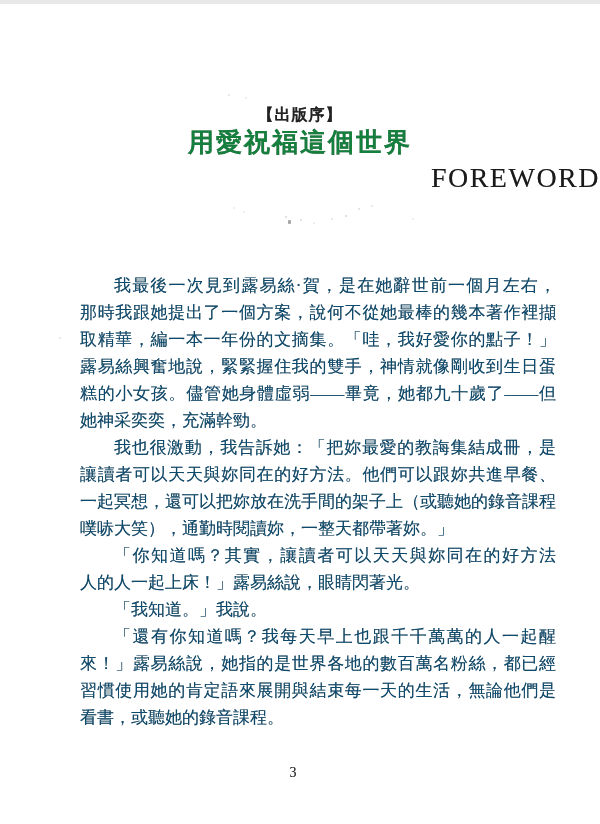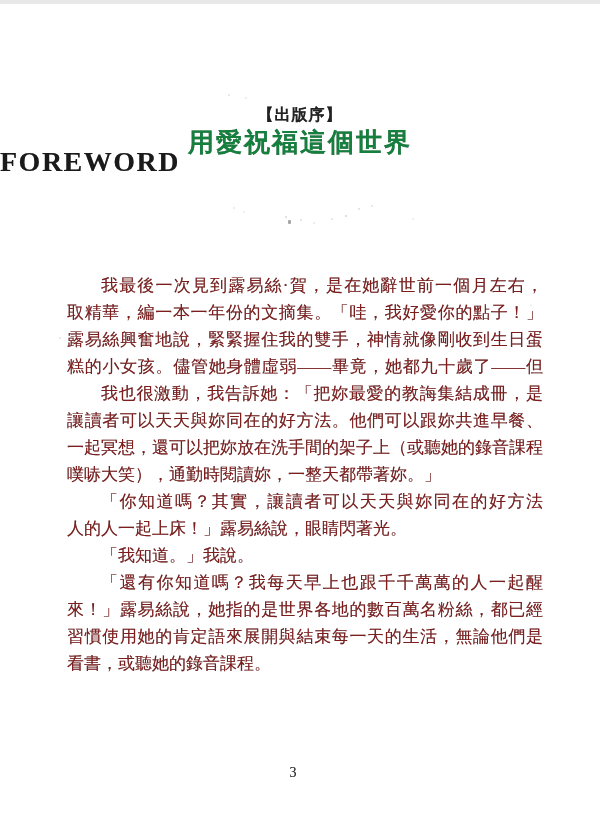--- a/index.html
+++ b/index.html
@@ -19,29 +19,29 @@
     color: #222; text-align: center;
     text-shadow: 0 0 0.5px rgba(30,30,30,0.5);
   }
   .doc-title {
     position: absolute; top: 121px; left: 0; width: 600px;
     font-size: 26px; font-weight: bold; letter-spacing: 2px;
     color: #15803d; text-align: center;
     text-shadow: 0 0 0.6px rgba(20,20,20,0.55);
   }
   .doc-subtitle {
-    position: absolute; top: 142px; left: 0; width: 600px;
-    font-size: 28px; font-weight: bold; letter-spacing: 1.5px;
-    color: #1a1a1a; text-align: left;
+    position: absolute; top: 158px; left: 0; width: 600px;
+    font-size: 28px; font-weight: normal; letter-spacing: 1.5px;
+    color: #1a1a1a; text-align: right;
     text-shadow: 0 0 0.5px rgba(30,30,30,0.45);
   }
   .body-text {
-    position: absolute; top: 268px; left: 67px; width: 476px;
+    position: absolute; top: 268px; left: 80px; width: 476px;
     font-size: 17px; line-height: 27px;
-    color: #7f1d1d;
+    color: #0c4a6e;
     text-shadow: 0 0 0.6px rgba(35,35,35,0.5);
   }
   .bodyline {
     width: 476px; height: 27px;
     text-align: justify;
     text-align-last: justify;
     white-space: nowrap;
     overflow: hidden;
   }
   .bodyline.first { width: 442px; margin-left: 34px; }
@@ -58,23 +58,25 @@
 <body>
 
 <div class="page">
 
   <div class="section-label">【出版序】</div>
   <div class="doc-title">用愛祝福這個世界</div>
   <div class="doc-subtitle">FOREWORD</div>
 
   <div class="body-text" id="body-text">
       <div class="bodyline first">我最後一次見到露易絲·賀，是在她辭世前一個月左右，</div>
+      <div class="bodyline">那時我跟她提出了一個方案，說何不從她最棒的幾本著作裡擷</div>
       <div class="bodyline">取精華，編一本一年份的文摘集。「哇，我好愛你的點子！」</div>
       <div class="bodyline">露易絲興奮地說，緊緊握住我的雙手，神情就像剛收到生日蛋</div>
       <div class="bodyline">糕的小女孩。儘管她身體虛弱——畢竟，她都九十歲了——但</div>
+      <div class="bodyline last">她神采奕奕，充滿幹勁。</div>
       <div class="bodyline first">我也很激動，我告訴她：「把妳最愛的教誨集結成冊，是</div>
       <div class="bodyline">讓讀者可以天天與妳同在的好方法。他們可以跟妳共進早餐、</div>
       <div class="bodyline">一起冥想，還可以把妳放在洗手間的架子上（或聽她的錄音課程</div>
       <div class="bodyline last">噗哧大笑），通勤時閱讀妳，一整天都帶著妳。」</div>
       <div class="bodyline first">「你知道嗎？其實，讓讀者可以天天與妳同在的好方法</div>
       <div class="bodyline last">人的人一起上床！」露易絲說，眼睛閃著光。</div>
       <div class="bodyline first last">「我知道。」我說。</div>
       <div class="bodyline first">「還有你知道嗎？我每天早上也跟千千萬萬的人一起醒</div>
       <div class="bodyline">來！」露易絲說，她指的是世界各地的數百萬名粉絲，都已經</div>
       <div class="bodyline">習慣使用她的肯定語來展開與結束每一天的生活，無論他們是</div>

